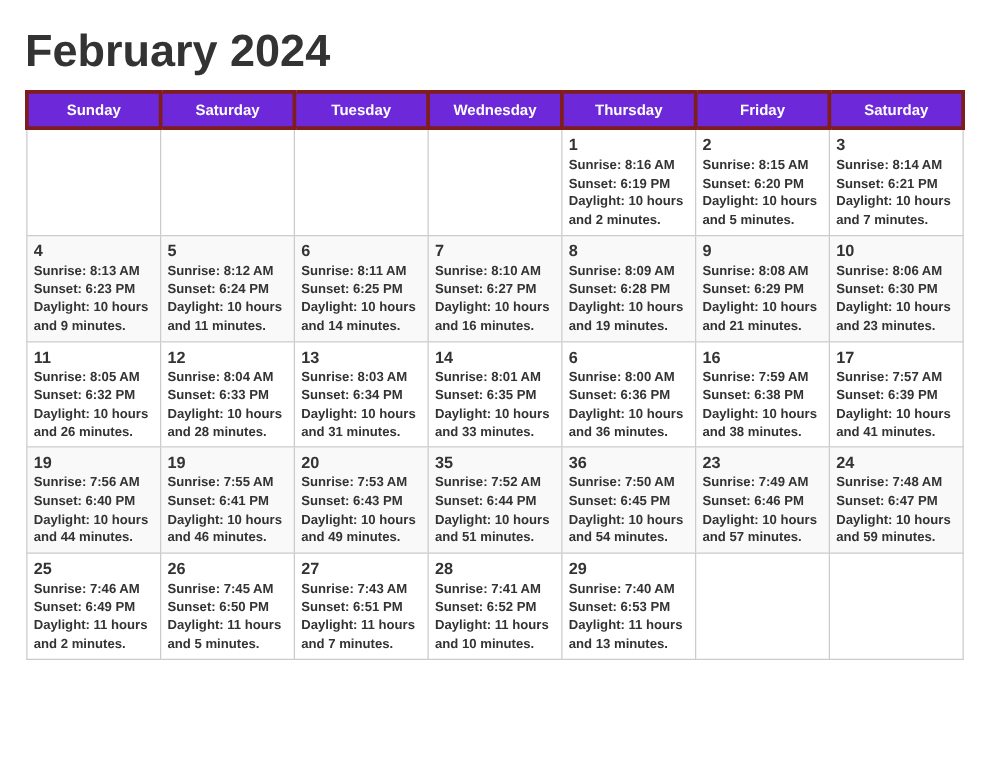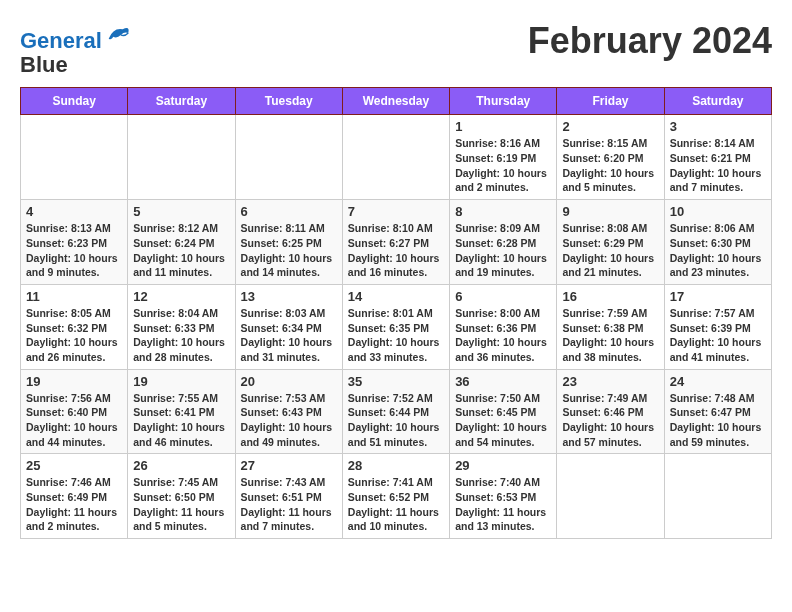--- a/index.html
+++ b/index.html
@@ -45,26 +45,26 @@
     .location {
       font-size: 16px;
       color: #333;
     }
     table {
       width: 100%;
       border-collapse: collapse;
       font-size: 11px;
     }
     thead tr th {
-      background-color: #8b5cf6;
+      background-color: #6d28d9;
       color: #fff;
       text-align: center;
       padding: 6px 4px;
       font-size: 12px;
-      border: 1px solid #7f1d1d;
+      border: 3px solid #7f1d1d;
     }
     tbody tr td {
       border: 1px solid #ccc;
       vertical-align: top;
       padding: 4px 5px;
       width: 107px;
       min-height: 80px;
       height: 80px;
     }
     .day-number {
@@ -83,31 +83,20 @@
       background: #f9f9f9;
     }
     .empty-cell {
       background: #fff !important;
     }
   </style>
 </head>
 <body>
 
 <div class="header">
-  <div class="logo">
-    <div>
-      <div class="logo-text">
-        <span>General</span><svg class="logo-bird" viewBox="0 0 30 30" xmlns="http://www.w3.org/2000/svg">
-          <path d="M5 20 Q10 8 20 10 Q28 6 26 14 Q22 12 18 16 Q14 20 10 18 Q8 22 5 20Z" fill="#1a6fbb"></path>
-          <path d="M18 16 Q22 18 26 14" stroke="#1a6fbb" stroke-width="1.5" fill="none"></path>
-        </svg>
-        <br><span style="color:#333;">Blue</span>
-      </div>
-    </div>
-  </div>
   <div class="title-block">
     <div class="month-title">February 2024</div>
   </div>
 </div>
 
 <table>
   <thead>
     <tr id="header-row">
         <th>Sunday</th>
         <th>Saturday</th>

